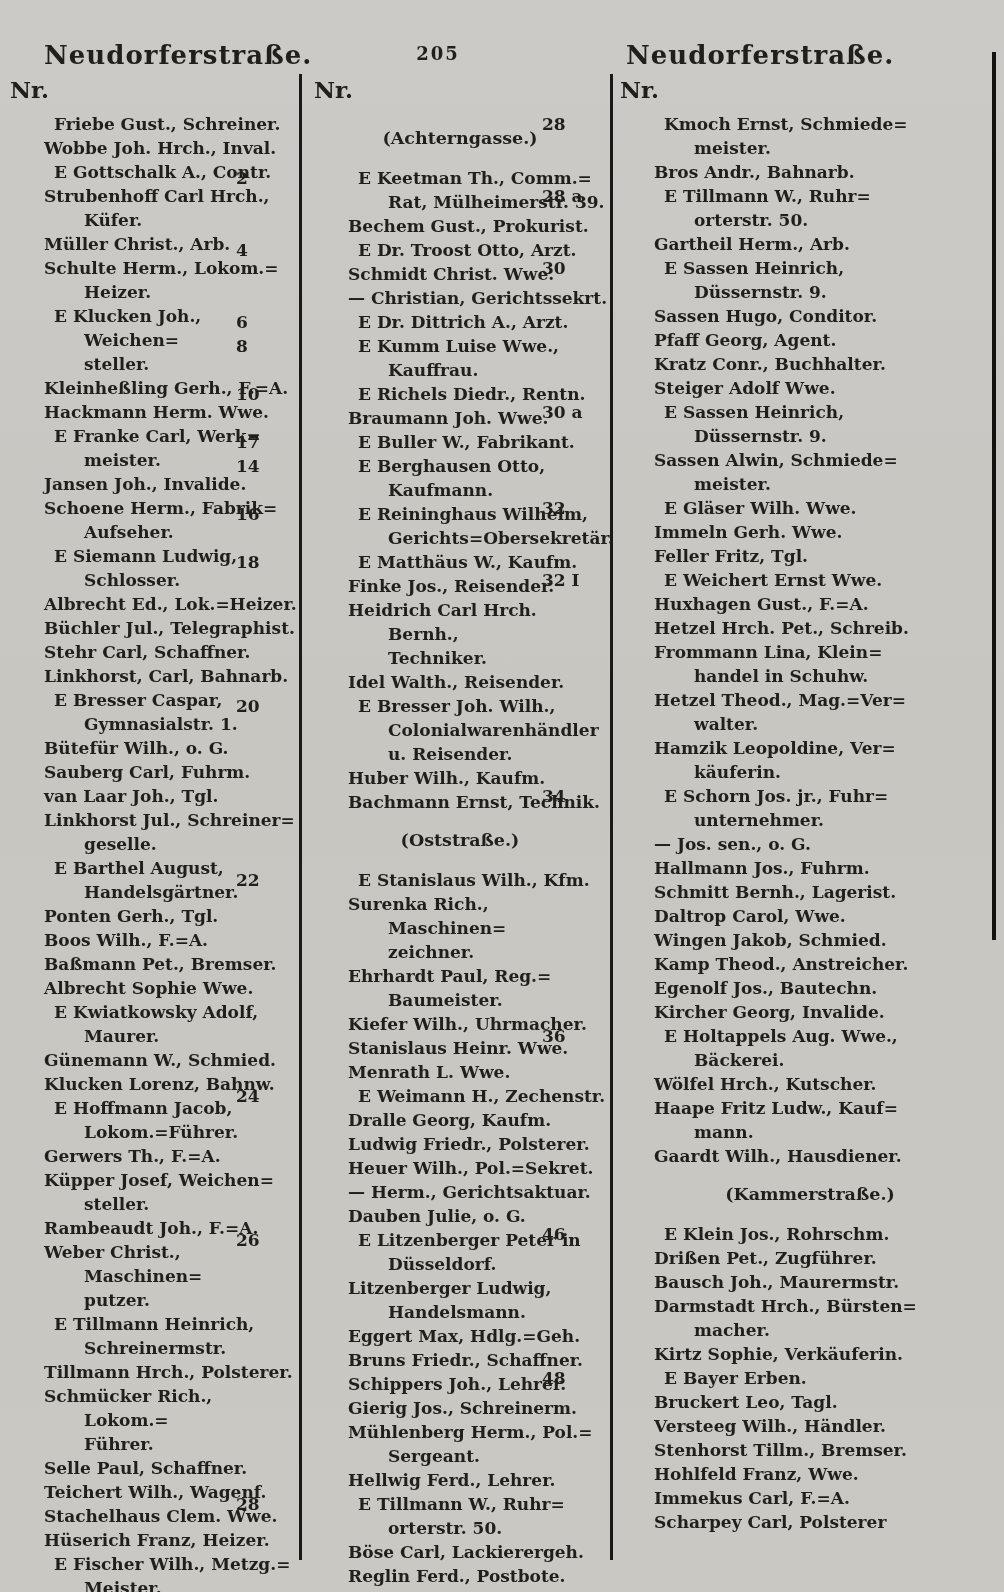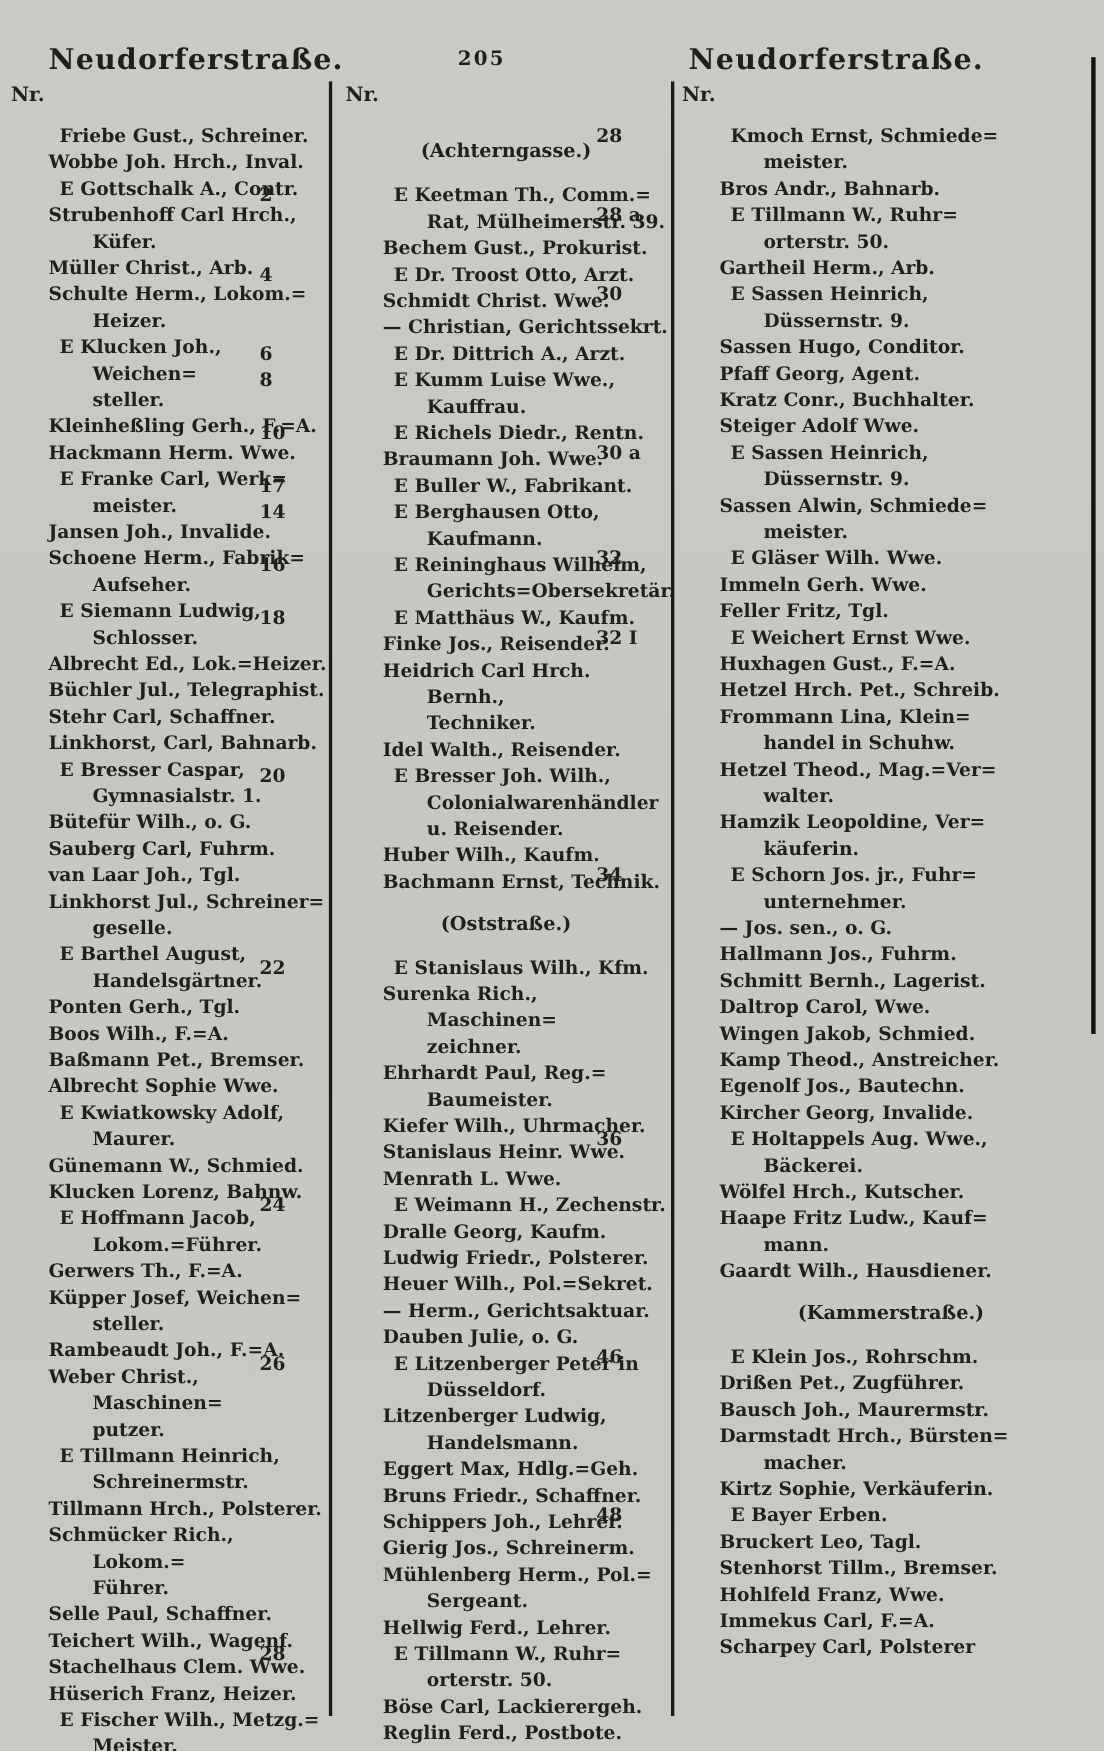--- a/index.html
+++ b/index.html
@@ -6,21 +6,21 @@
   .page{
     position:relative;width:1004px;height:1592px;overflow:hidden;
     background:linear-gradient(180deg,#cbcac6 0%,#c7c6c1 45%,#c9c8c3 100%);
     font-family:"DejaVu Serif","Liberation Serif",serif;
     font-weight:700;color:#211f1c;
   }
   .hdr{position:absolute;top:40px;font-size:26px;letter-spacing:1px;white-space:nowrap;}
   #hdrL{left:44px;}
   #pageNum{left:358px;width:160px;text-align:center;font-size:18px;top:43px;letter-spacing:2px;}
   #hdrR{left:626px;width:250px;text-align:center;}
-  .nr{position:absolute;top:76px;font-size:18px;}
+  .nr{position:absolute;top:76px;font-size:23px;}
   #nr0{left:10px;} #nr1{left:314px;} #nr2{left:620px;}
   .col{position:absolute;top:112px;font-size:17px;line-height:24px;}
   #col0{left:8px;width:292px;}
   #col1{left:312px;width:296px;}
   #col2{left:618px;width:384px;}
   .row{white-space:pre-line;}
   .e{padding-left:76px;text-indent:-76px;}
   .s{padding-left:76px;text-indent:-40px;}
   .num{display:inline-block;min-width:46px;white-space:nowrap;}
   .body{white-space:pre-line;}
@@ -213,18 +213,19 @@
       <div class="row s"><span class="body">Gaardt Wilh., Hausdiener.</span></div>
       <div class="h">(Kammerstraße.)</div>
       <div class="row e"><span class="num">46</span><span class="body">E Klein Jos., Rohrschm.</span></div>
       <div class="row s"><span class="body">Drißen Pet., Zugführer.</span></div>
       <div class="row s"><span class="body">Bausch Joh., Maurermstr.</span></div>
       <div class="row s"><span class="body">Darmstadt Hrch., Bürsten=
 macher.</span></div>
       <div class="row s"><span class="body">Kirtz Sophie, Verkäuferin.</span></div>
       <div class="row e"><span class="num">48</span><span class="body">E Bayer Erben.</span></div>
       <div class="row s"><span class="body">Bruckert Leo, Tagl.</span></div>
+      <div class="row s"><span class="body">Versteeg Wilh., Händler.</span></div>
       <div class="row s"><span class="body">Stenhorst Tillm., Bremser.</span></div>
       <div class="row s"><span class="body">Hohlfeld Franz, Wwe.</span></div>
       <div class="row s"><span class="body">Immekus Carl, F.=A.</span></div>
       <div class="row s"><span class="body">Scharpey Carl, Polsterer</span></div>
     </div>
 </div>
 
 </body></html>

